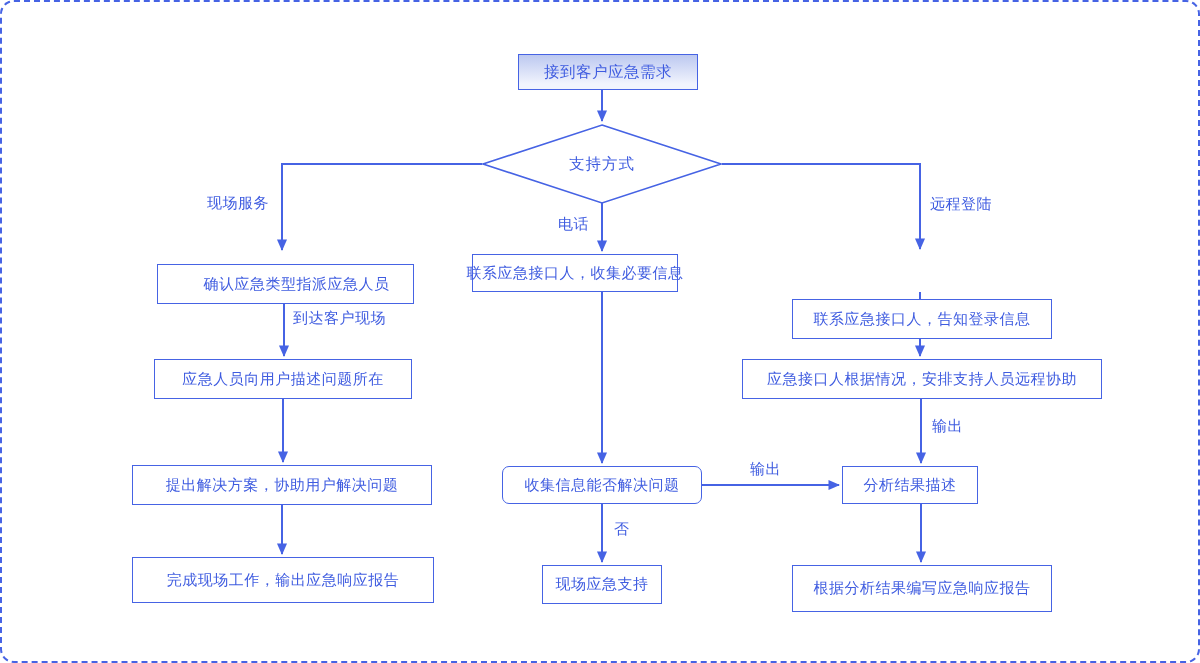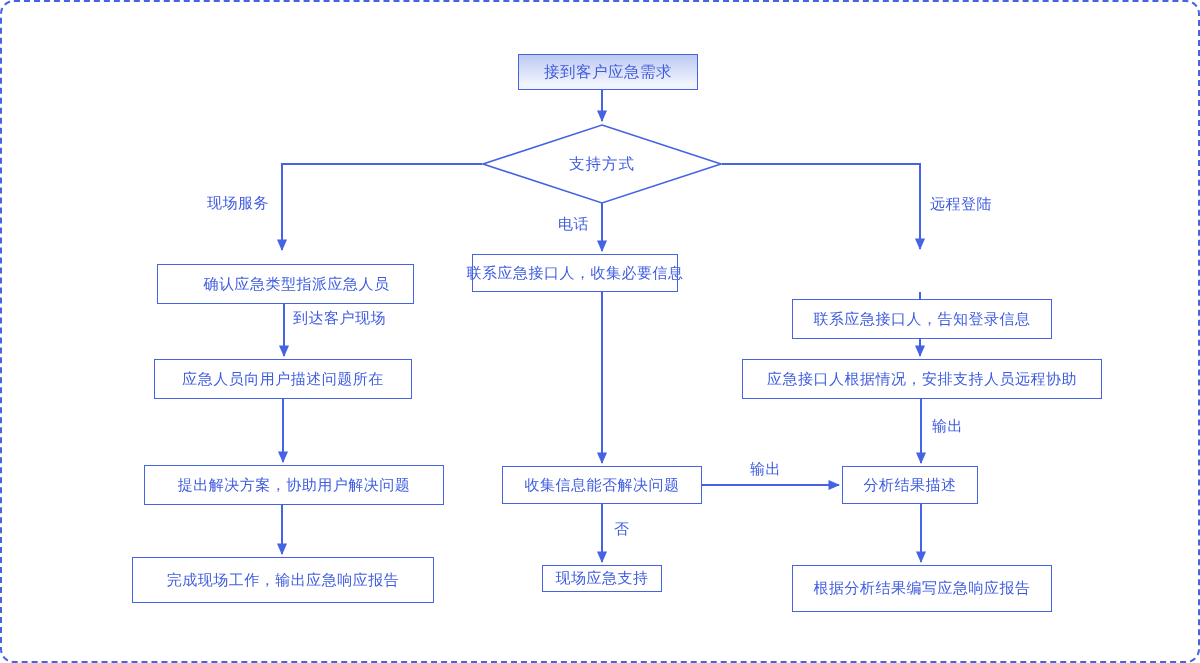--- a/index.html
+++ b/index.html
@@ -108,26 +108,26 @@
     <path class="wire" d="M919,397 V461" marker-end="url(#arrow)"></path>
     <path class="wire" d="M919,502 V560" marker-end="url(#arrow)"></path>
   </svg>
 
   <div class="node start" style="left:516px; top:52px; width:180px; height:36px;">接到客户应急需求</div>
 
   <div class="decision-label" style="left:520px; top:152px; width:160px;">支持方式</div>
 
   <div class="node" style="left:155px; top:262px; width:257px; height:40px;padding-left:22px;">确认应急类型指派应急人员</div>
   <div class="node" style="left:152px; top:357px; width:258px; height:40px;">应急人员向用户描述问题所在</div>
-  <div class="node" style="left:130px; top:463px; width:300px; height:40px;margin-left:12px;">提出解决方案，协助用户解决问题</div>
+  <div class="node" style="left:130px; top:463px; width:300px; height:40px;">提出解决方案，协助用户解决问题</div>
   <div class="node" style="left:130px; top:555px; width:302px; height:46px;">完成现场工作，输出应急响应报告</div>
 
   <div class="node" style="left:470px; top:252px; width:206px; height:38px;">联系应急接口人，收集必要信息</div>
-  <div class="node" style="left:500px; top:464px; width:200px; height:38px;">收集信息能否解决问题</div>
-  <div class="node" style="left:540px; top:563px; width:120px; height:27px;">现场应急支持</div>
+  <div class="node" style="left:500px; top:464px; width:200px; height:38px;border-radius:7px;">收集信息能否解决问题</div>
+  <div class="node" style="left:540px; top:563px; width:120px; height:39px;">现场应急支持</div>
 
   <div class="node" style="left:790px; top:250px; width:260px; height:40px;margin-top:47px;">联系应急接口人，告知登录信息</div>
   <div class="node" style="left:740px; top:357px; width:360px; height:40px;text-align:center;">应急接口人根据情况，安排支持人员远程协助</div>
   <div class="node" style="left:840px; top:464px; width:136px; height:38px;">分析结果描述</div>
   <div class="node" style="left:790px; top:563px; width:260px; height:47px;">根据分析结果编写应急响应报告</div>
 
   <div class="edge-label" style="left:205px; top:192px;">现场服务</div>
   <div class="edge-label" style="left:556px; top:213px;">电话</div>
   <div class="edge-label" style="left:928px; top:193px;">远程登陆</div>
   <div class="edge-label" style="left:291px; top:307px;">到达客户现场</div>

